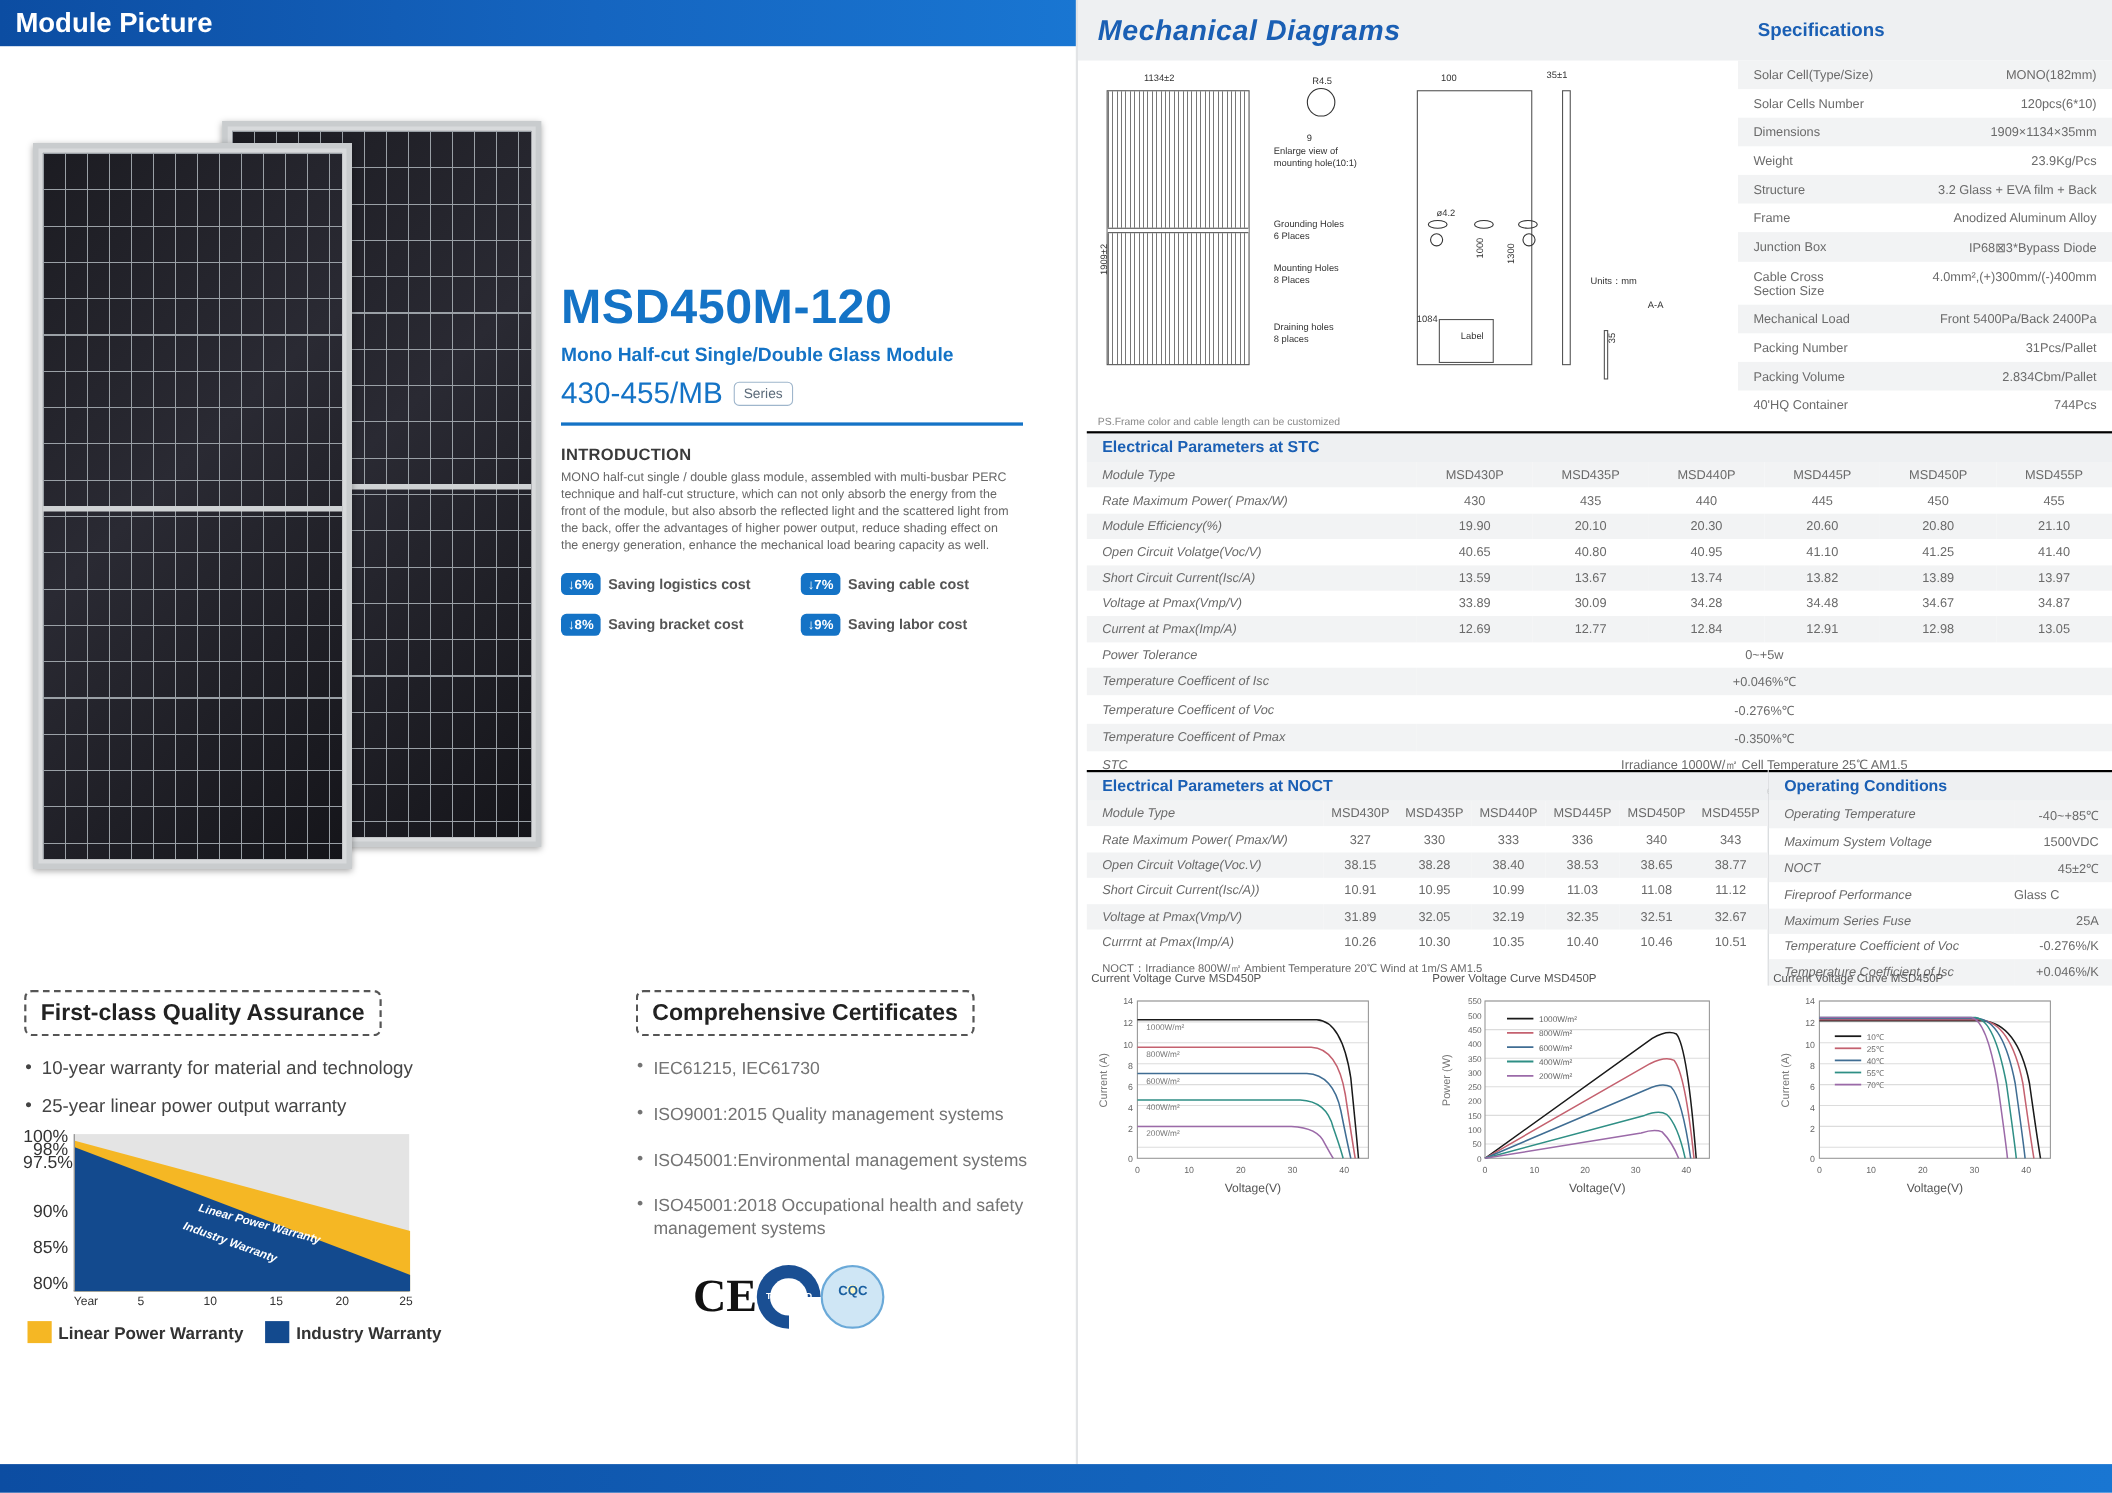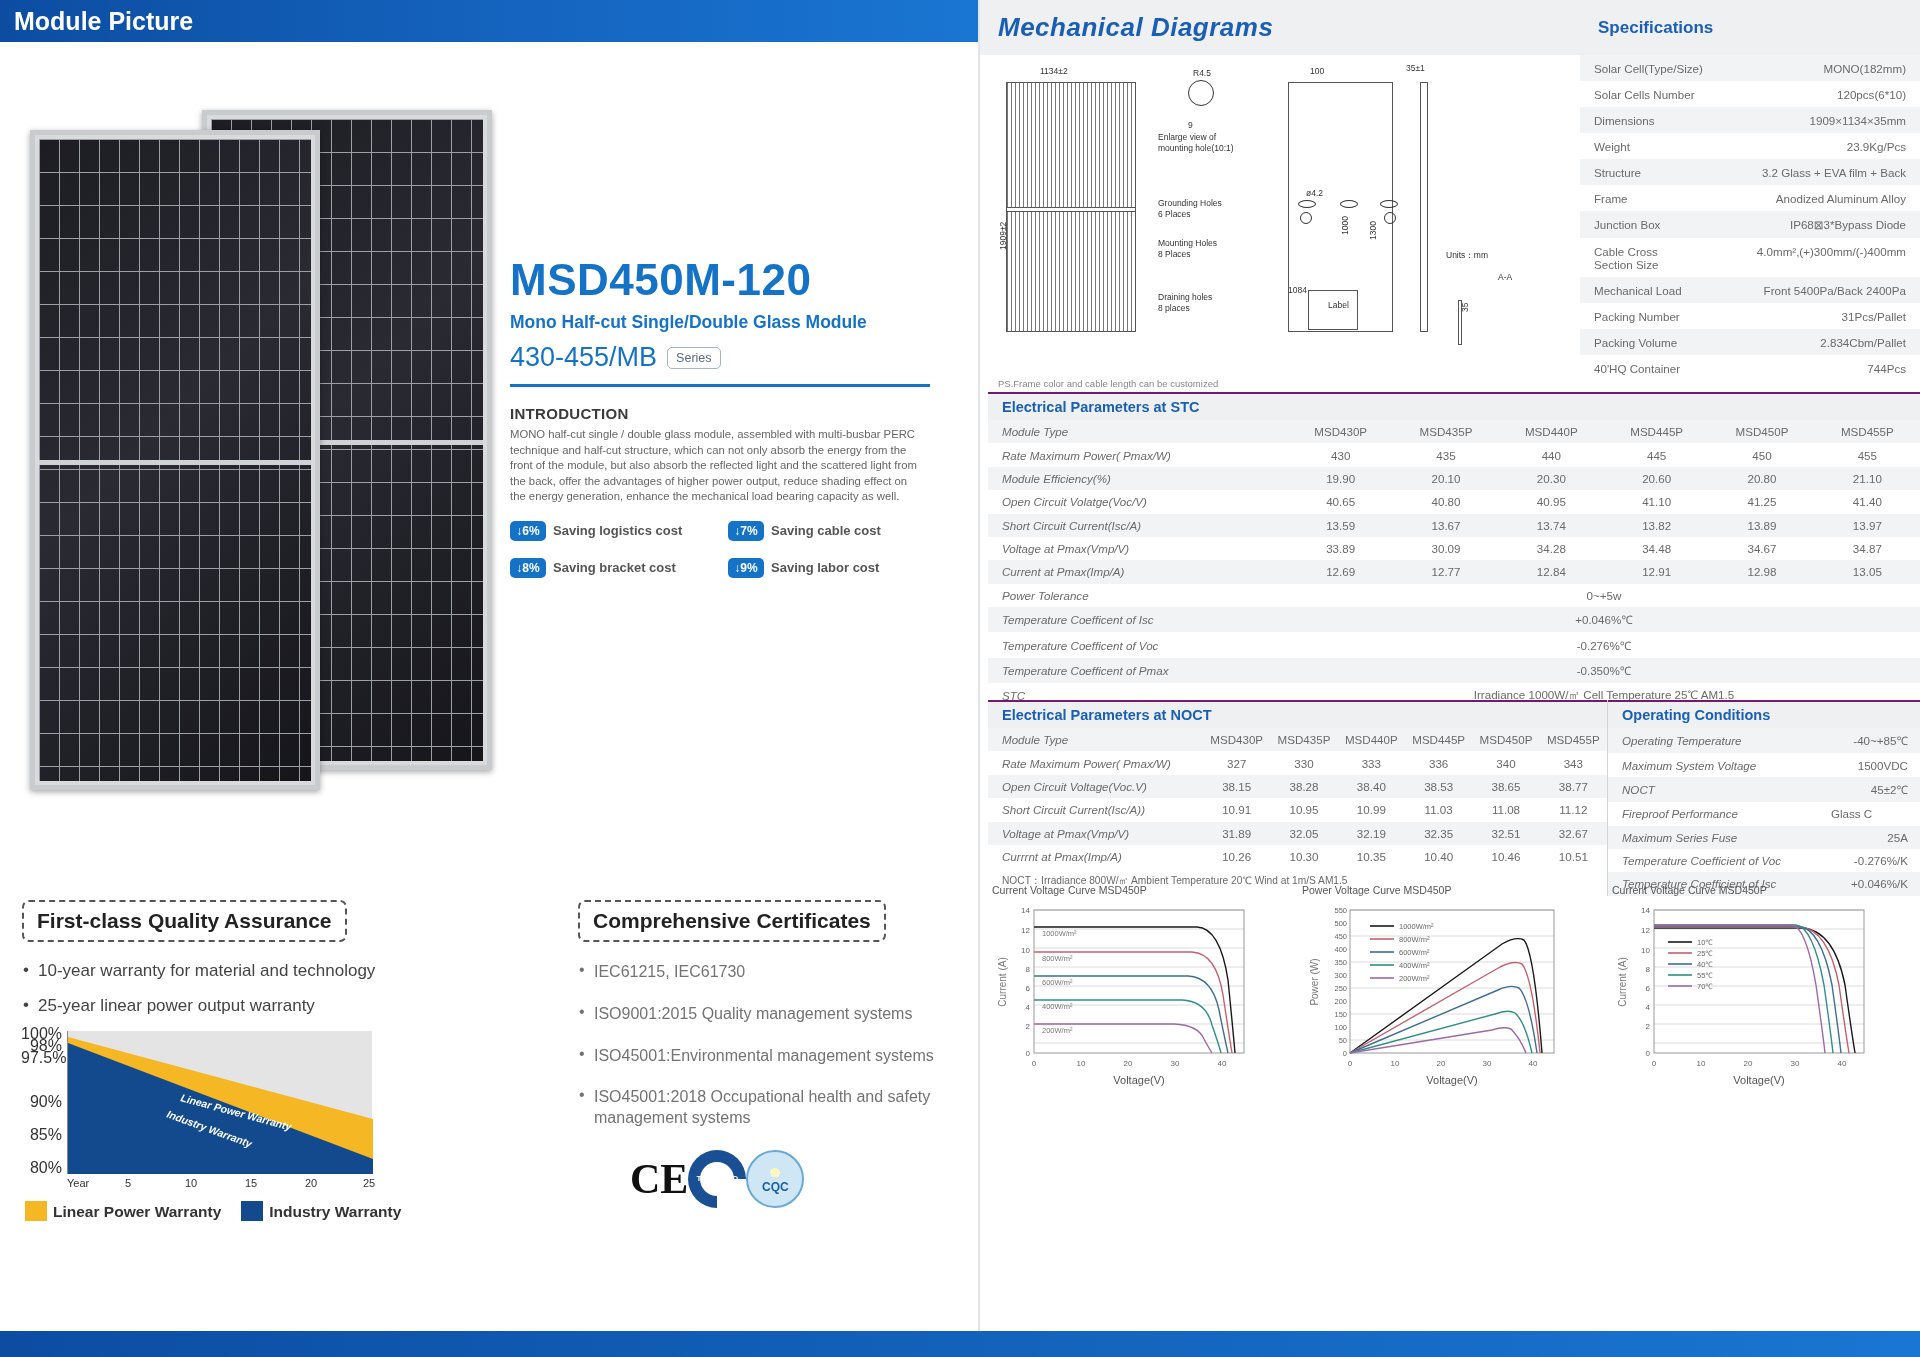--- a/index.html
+++ b/index.html
@@ -90,21 +90,21 @@
   .cert-logos { margin-top: 8px; display:flex; align-items:center; padding-left: 52px;}
   .ce-mark { font-size: 42px; font-weight: bold; color: #111; font-family:"Liberation Serif", serif;}
   .tuv-logo { width: 58px; height: 58px; border-radius: 50%;
      background: conic-gradient(#1a4f93 0 25%, #fff 25% 50%, #1a4f93 50% 100%);
      position: relative; display:flex;align-items:center;justify-content:center;}
   .tuv-logo span{ font-size: 8px; color:#fff; font-weight:bold; z-index:2;}
   .tuv-logo::after{content:"";position:absolute;inset:12px;border-radius:50%;background:#fff;}
   .tuv-logo span{position:relative;}
   .cqc-logo { width:58px;height:58px;border-radius:50%;border:2px solid #6aa9d8;
      background: radial-gradient(circle at 50% 38%, #fdf7c4 0 11%, #cfe6f5 11% 100%);
-     display:flex;align-items:flex-end;justify-content:center;}
+     display:flex;align-items:center;justify-content:center;}
   .cqc-logo span{font-size:12px;font-weight:bold;color:#1a5fa0;padding-bottom:12px;}
   
   .right-col { position: absolute; left: 980px; top: 0; width: 940px; height: 1357px; background:#fff;}
   .mech-header {
     position:absolute; left:0; top:0; width: 600px; height: 55px;
     background:#eef0f2; display:flex; align-items:center; padding-left: 18px;
     font-size: 26px; font-weight: bold; color:#1a5fb4; font-style: italic; letter-spacing: .5px;
   }
   .spec-header {
     position:absolute; left:600px; top:0; width:340px; height: 55px;
@@ -124,21 +124,21 @@
   .md-side { position:absolute; left: 300px; top: 22px; width: 105px; height: 250px; border:1px solid #555;}
   .md-edge { position:absolute; left: 432px; top: 22px; width: 8px; height: 250px; border:1px solid #555;}
   .md-txt { position:absolute; font-size: 8.5px; color:#333; white-space:nowrap;}
   .md-vtxt { position:absolute; font-size: 8.5px; color:#333; white-space:nowrap; transform: rotate(-90deg); transform-origin: left top;}
   .md-line { position:absolute; background:#555; }
   .md-circle{position:absolute;border:1px solid #333;border-radius:50%;}
   .md-oval{position:absolute;border:1px solid #333;border-radius:50%;}
   .ps-note { position:absolute; left: 18px; top: 378px; font-size: 9.5px; color:#888;}
   
   .sec-bar {
-    background:#eef0f2; border-top: 2px solid #701a75;
+    background:#eef0f2; border-top: 2px solid #000000;
     font-size: 14.5px; font-weight:bold; color:#1a5fb4;
     padding: 5px 14px;
   }
   .tbl { width:100%; border-collapse: collapse; }
   .tbl td { font-size: 11.6px; color:#6a6a6a; padding: 5.2px 0; }
   .tbl tr:nth-child(odd){ background:#f2f3f4;}
   .tbl td.lbl { padding-left: 14px; text-align:left; white-space:nowrap;font-style:italic;}
   .tbl td.val { text-align:center; }
   .stc-wrap { position:absolute; left: 8px; top: 392px; width: 932px;}
   .remark { font-size: 9.3px; color:#8a8a8a; padding: 5px 14px 3px;}

